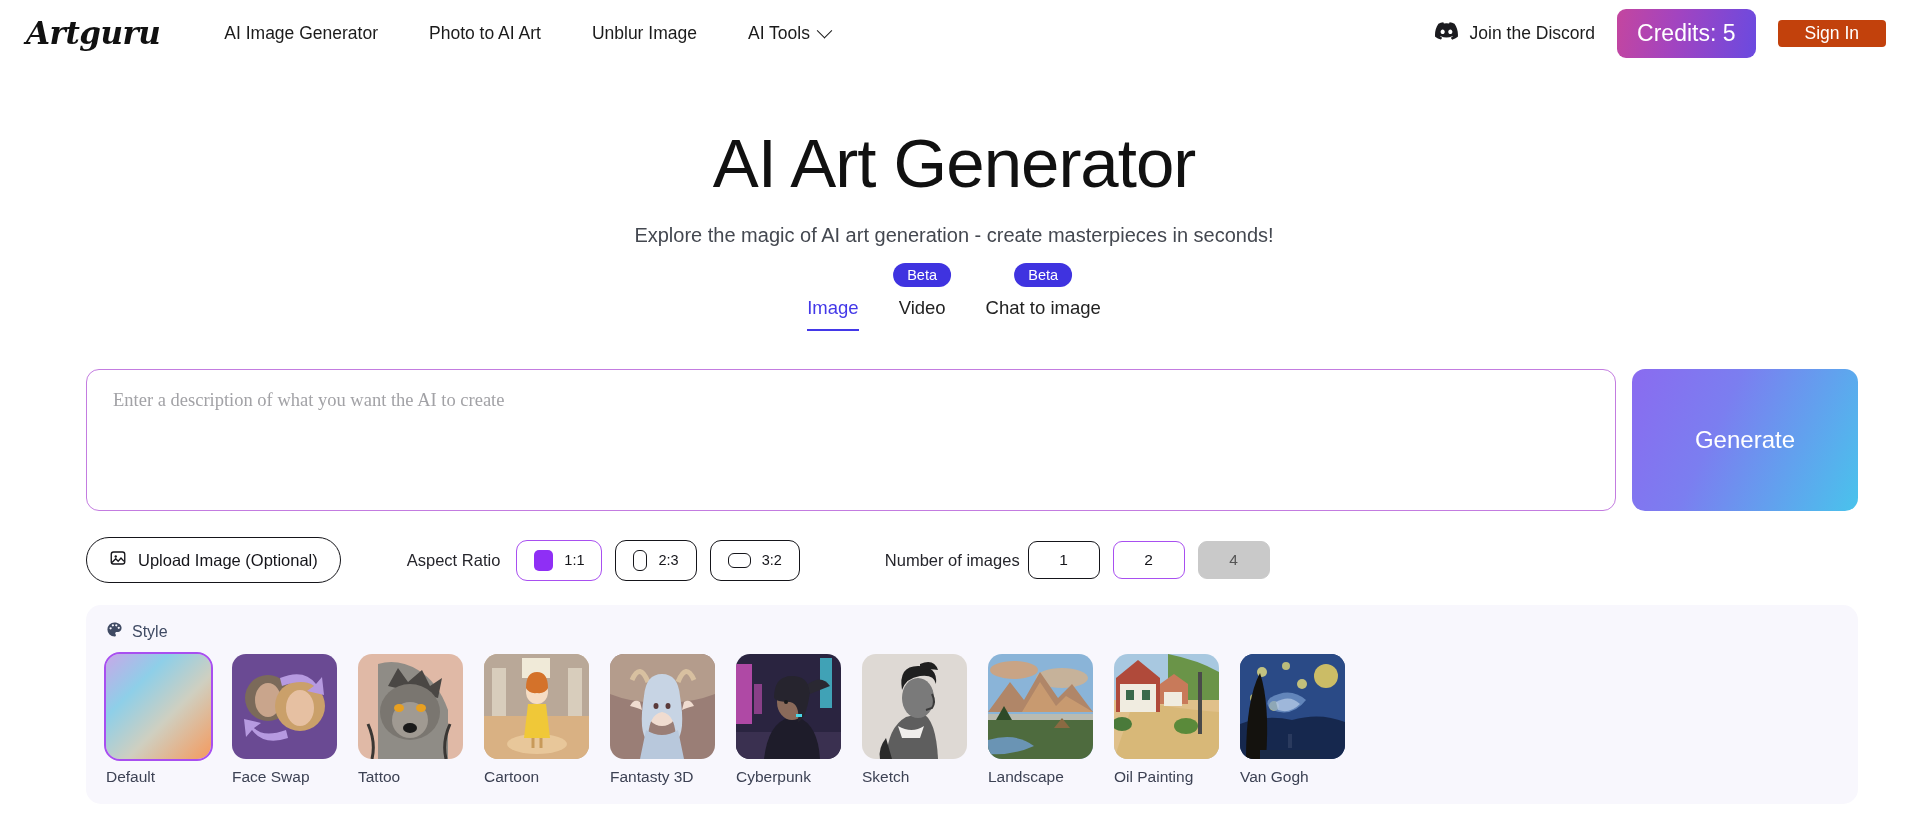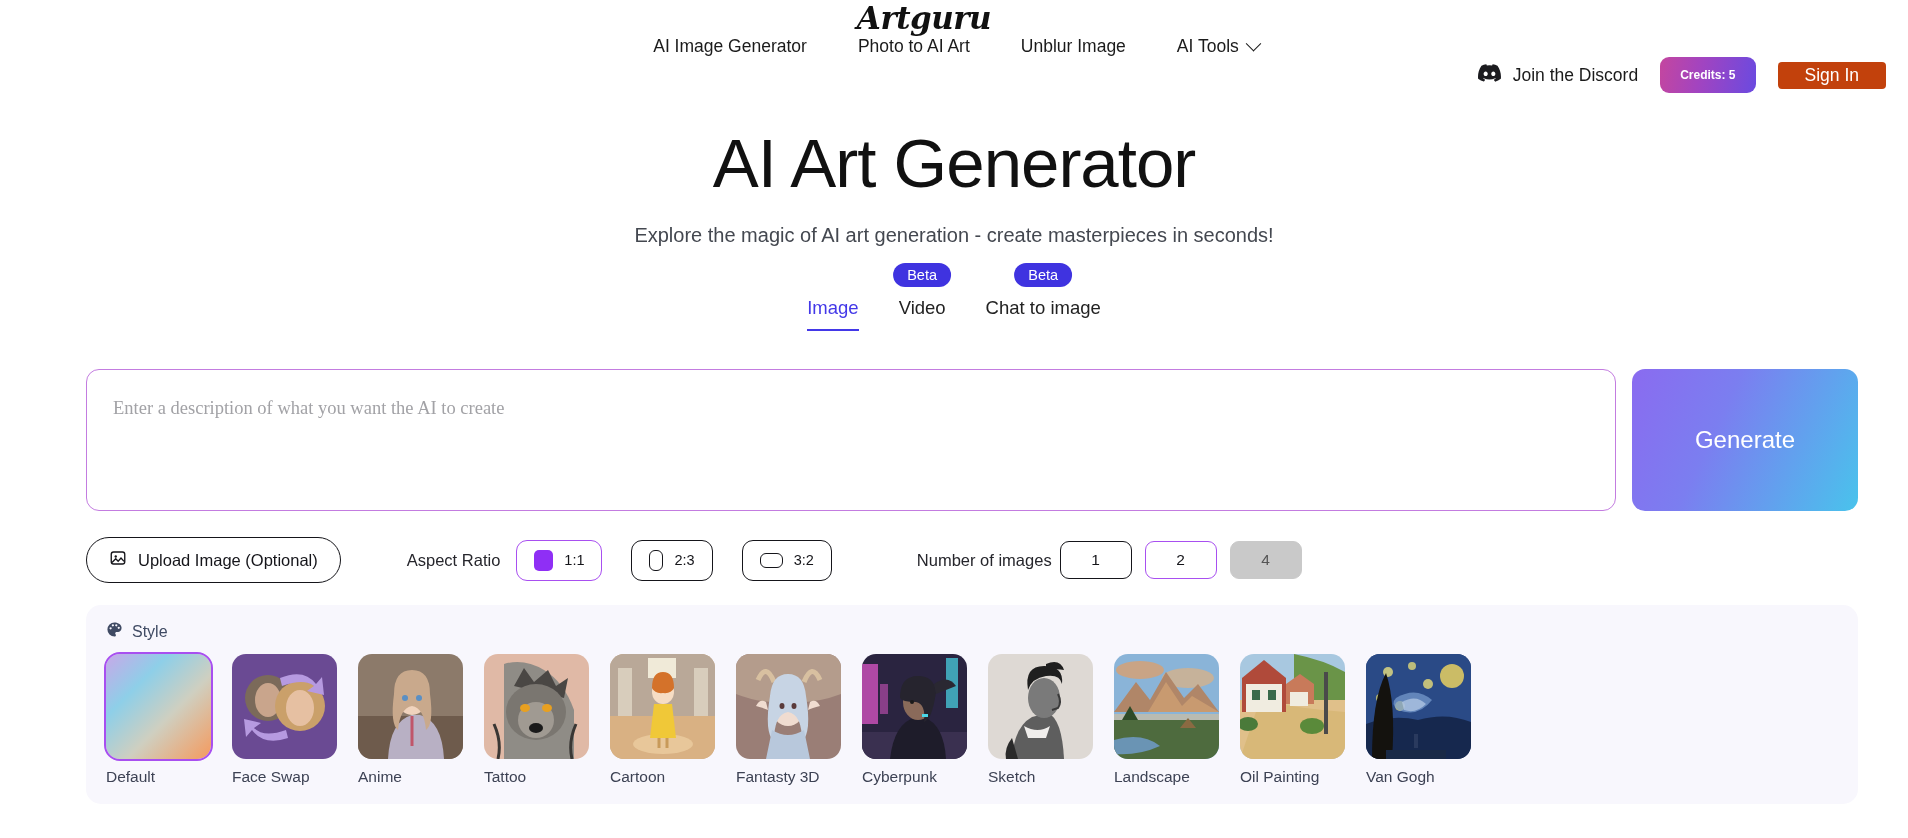--- a/index.html
+++ b/index.html
@@ -10,21 +10,20 @@
     overflow: hidden;
   }
 
   
   .header {
     height: 66px;
     display: flex;
     align-items: center;
     padding: 0 22px 0 26px;
     width: 100%;
-    flex-direction: column;
   }
   .logo {
     font-family: "DejaVu Serif", serif;
     font-style: italic;
     font-weight: 700;
     font-size: 31px;
     color: #111111;
     letter-spacing: -0.5px;
     margin-right: 64px;
     white-space: nowrap;
@@ -61,27 +60,26 @@
     align-items: center;
     gap: 12px;
     font-size: 17.5px;
     color: #1b1b1b;
     cursor: pointer;
     white-space: nowrap;
   }
   .credits-btn {
     background: linear-gradient(100deg, #c4469f 0%, #a244c0 42%, #6a4ae0 100%);
     color: #ffffff;
-    font-size: 12px;
+    font-size: 23px;
     border: none;
     border-radius: 9px;
     padding: 11px 20px;
     cursor: pointer;
     white-space: nowrap;
-    font-weight: bold;
   }
   .signin-btn {
     background: #c2410c;
     color: #ffffff;
     font-size: 17.5px;
     border: none;
     border-radius: 4px;
     padding: 3px 27px;
     cursor: pointer;
     white-space: nowrap;
@@ -145,21 +143,21 @@
     display: flex;
     align-items: stretch;
     gap: 16px;
     margin: 38px 50px 0 86px;
   }
   .prompt-box {
     flex: 1;
     border: 1.4px solid #c37ce0;
     border-radius: 13px;
     min-height: 142px;
-    padding: 28px 26px;
+    padding: 20px 26px;
     background: #ffffff;
   }
   .prompt-placeholder {
     font-family: "Liberation Serif", serif;
     font-size: 18.5px;
     color: #a2a2a6;
   }
   .generate-btn {
     width: 226px;
     border: none;
@@ -187,21 +185,21 @@
     color: #15151a;
     background: #fff;
     cursor: pointer;
     white-space: nowrap;
   }
   .ctl-label {
     font-size: 16.5px;
     color: #26262c;
     white-space: nowrap;
   }
-  .ratio-group { display: flex; gap: 29px; }
+  .ratio-group { display: flex; gap: 13px; }
   .ratio {
     display: flex;
     align-items: center;
     gap: 11px;
     border: 1.3px solid #15151a;
     border-radius: 11px;
     padding: 9px 17px;
     background: #fff;
     cursor: pointer;
   }
@@ -394,35 +392,20 @@
           <circle cx="68" cy="52" r="25" fill="#caa06a"></circle>
             <ellipse cx="68" cy="54" rx="14" ry="18" fill="#e6c0a2"></ellipse>
           <path d="M48 24 Q72 14 84 30 l6-7 2 18-17-4 7-5Q72 24 50 32z" fill="#b69ae0"></path>
           <path d="M56 84 Q32 92 20 76 l-6 7-2-18 17 4-7 5Q32 84 54 76z" fill="#b69ae0"></path>
         </svg>
       </div>
       <div class="style-name">Face Swap</div>
     </div>
 
 
-    <div class="style-item">
-      <div class="thumb">
-        <svg viewBox="0 0 105 105">
-          <rect width="105" height="105" fill="#8c7a6a"></rect>
-          <rect y="62" width="105" height="43" fill="#6e5b4c"></rect>
-          <path d="M30 105 q2-38 24-44 h8 q22 6 24 44z" fill="#b8b0c4"></path>
-          <ellipse cx="54" cy="42" rx="16" ry="19" fill="#f0d3bd"></ellipse>
-          <path d="M36 40 q0-24 18-24 t18 24 q4 30-4 36 q-2-22-14-24 q-12 2-14 24 q-8-6-4-36z" fill="#c9a98c"></path>
-          <circle cx="47" cy="44" r="3" fill="#5a8fc4"></circle>
-            <circle cx="61" cy="44" r="3" fill="#5a8fc4"></circle>
-          <path d="M54 62 v30" stroke="#c0566a" stroke-width="3"></path>
-        </svg>
-      </div>
-      <div class="style-name">Anime</div>
-    </div>
 
     <div class="style-item">
       <div class="thumb">
         <svg viewBox="0 0 105 105">
           <rect width="105" height="105" fill="#e0b9a6"></rect>
           <path d="M20 10 q20-6 40 6 q20 12 30 40 v49 h-70z" fill="#8f8c86"></path>
           <path d="M30 32 l10-18 10 14 14-12 8 16 12-8-4 20z" fill="#4a4744"></path>
           <ellipse cx="52" cy="58" rx="30" ry="28" fill="#7a7670"></ellipse>
           <ellipse cx="52" cy="66" rx="18" ry="18" fill="#a09a92"></ellipse>
           <ellipse cx="41" cy="54" rx="5" ry="4" fill="#e8a020"></ellipse>

